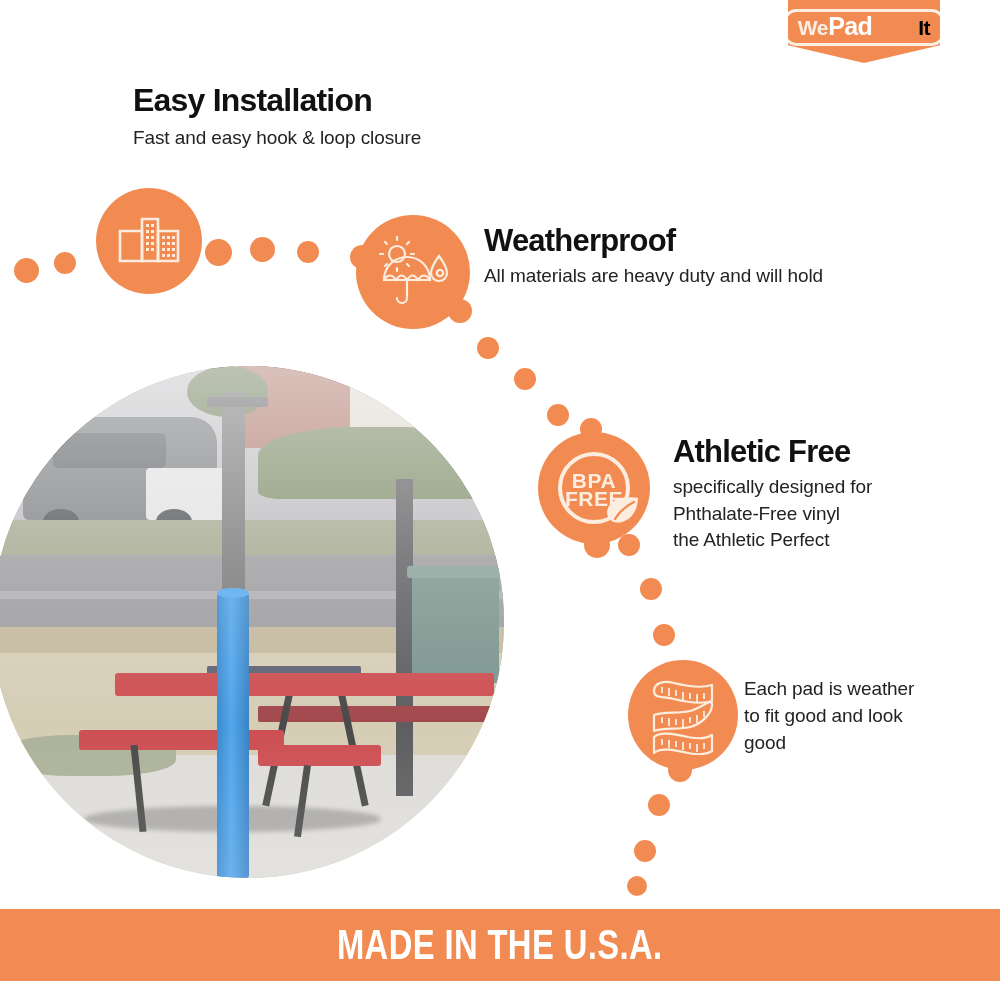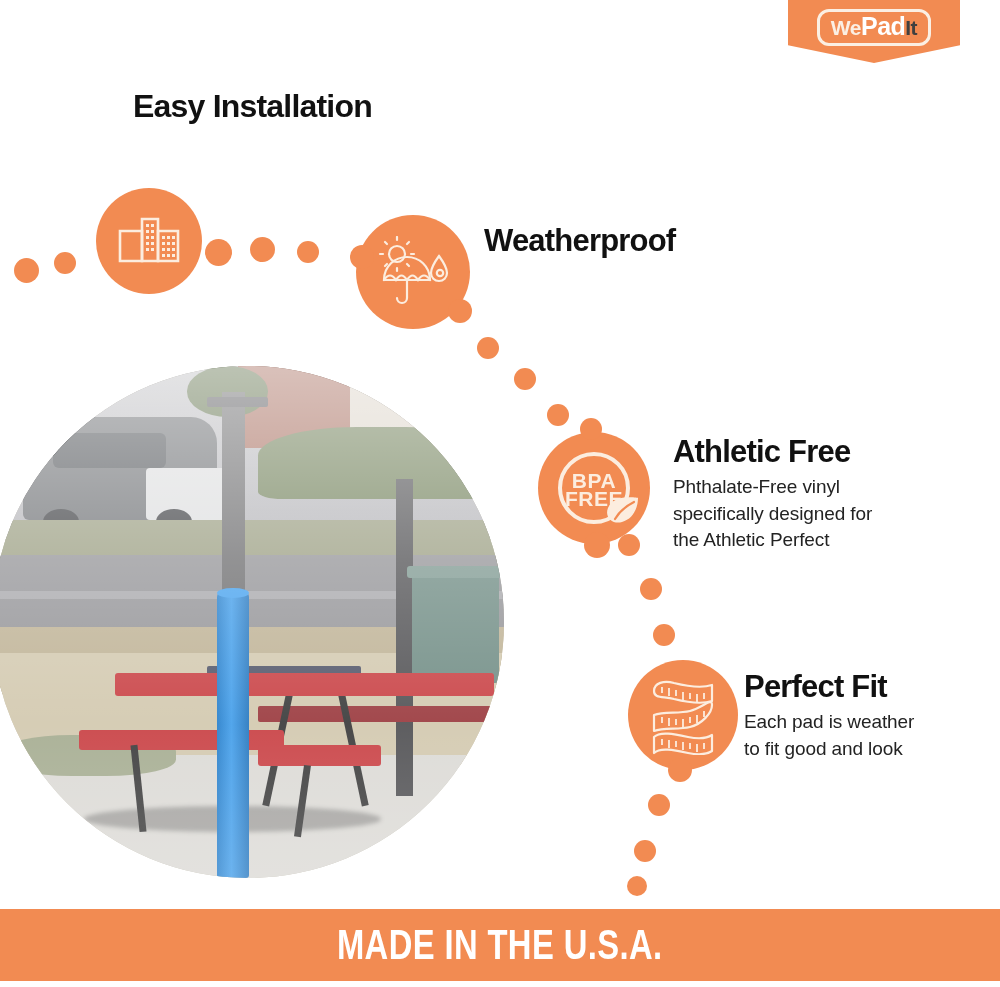--- a/index.html
+++ b/index.html
@@ -18,62 +18,62 @@
     height: 987px;
     background: #ffffff;
     overflow: hidden;
   }
 
   
   .logo-banner {
     position: absolute;
     top: 0;
     left: 788px;
-    width: 172px;
+    width: 152px;
     height: 63px;
     background: #F28B52;
     -webkit-clip-path: polygon(0 0, 100% 0, 100% 72%, 50% 100%, 0 72%);
     clip-path: polygon(0 0, 100% 0, 100% 72%, 50% 100%, 0 72%);
     display: flex;
     align-items: flex-start;
     justify-content: center;
   }
   .logo-inner {
     margin-top: 9px;
     border: 3px solid #FBEFE3;
     border-radius: 12px;
     padding: 2px 11px 4px 11px;
     display: flex;
     align-items: baseline;
     line-height: 1;
   }
   .logo-we   { color: #FBEFE3; font-size: 21px; font-weight: 700; letter-spacing: -0.4px; }
   .logo-pad  { color: #FFFFFF; font-size: 25px; font-weight: 800; letter-spacing: -0.6px; }
-  .logo-it   { color: #404040; font-size: 21px; font-weight: 700; letter-spacing: -0.4px; }
+  .logo-it   { color: #000000; font-size: 21px; font-weight: 700; letter-spacing: -0.4px; padding-left: 46px; }
 
   
   .feature-title {
     font-weight: 800;
     font-size: 31px;
     color: #111111;
     letter-spacing: -0.8px;
     line-height: 1.05;
     white-space: nowrap;
   }
   .feature-sub {
     font-weight: 400;
     font-size: 19px;
     color: #232323;
     line-height: 1.42;
     letter-spacing: -0.1px;
   }
 
   .blk { position: absolute; }
 
-  #blk-install { left: 133px; top: 90px; }
+  #blk-install { left: 133px; top: 84px; }
   #blk-install .feature-title { font-size: 32px; }
   #blk-install .feature-sub { margin-top: 7px; }
 
   #blk-weather { left: 484px; top: 225px; width: 430px; }
   #blk-weather .feature-sub { margin-top: 5px; }
 
   #blk-phthalate { left: 673px; top: 436px; width: 300px; }
   #blk-phthalate .feature-sub { margin-top: 5px; }
 
   #blk-fit { left: 744px; top: 671px; width: 240px; }
@@ -217,20 +217,21 @@
     <div class="dot" style="left:640px; top:578px; width:22px; height:22px;"></div>
     <div class="dot" style="left:653px; top:624px; width:22px; height:22px;"></div>
 
     <div class="dot" style="left:648px; top:794px; width:22px; height:22px;"></div>
     <div class="dot" style="left:634px; top:840px; width:22px; height:22px;"></div>
     <div class="dot" style="left:627px; top:876px; width:20px; height:20px;"></div>
   </div>
 
   <div class="blk" id="blk-install">
     <div class="feature-title">Easy Installation</div>
+    <div class="feature-sub">Fast and easy hook &amp; loop closure</div>
   </div>
 
   <div class="badge" id="badge-install">
     <span>
       <svg width="62" height="52" viewBox="0 0 62 52" fill="none" stroke="#FCEDDF" stroke-width="2.6">
         <path d="M2 16 H24 V46 H2 Z"></path>
         <path d="M24 4 H40 V46 H24 Z"></path>
         <path d="M40 16 H60 V46 H40 Z"></path>
         <g fill="#FCEDDF" stroke="none">
           <rect x="28" y="9" width="3" height="3"></rect>
@@ -256,20 +257,21 @@
             <rect x="49" y="39" width="3" height="3"></rect>
             <rect x="54" y="39" width="3" height="3"></rect>
         </g>
       </svg>
     </span>
   </div>
 
   <div class="blk" id="blk-weather">
     <div class="feature-title">Weatherproof</div>
     <div class="feature-sub">
+      <div>All materials are heavy duty and will hold</div>
     </div>
   </div>
 
   <div class="badge" id="badge-weather">
     <div class="bump" style="left:-6px; top:30px; width:24px; height:24px;"></div>
     <div class="bump" style="left:92px; top:84px; width:24px; height:24px;"></div>
     <span style="position:relative; z-index:2;">
       <svg width="74" height="72" viewBox="0 0 74 72" fill="none" stroke="#FCEDDF" stroke-width="2.2" stroke-linecap="round">
 
         <circle cx="21" cy="18" r="8"></circle>
@@ -329,45 +331,45 @@
     <div class="ph ph-post1"></div>
     <div class="ph ph-post1top"></div>
     <div class="ph ph-pad"></div>
     <div class="ph ph-padtop"></div>
     <div class="ph ph-haze"></div>
   </div>
 
   <div class="blk" id="blk-phthalate">
     <div class="feature-title">Athletic Free</div>
     <div class="feature-sub">
+      <div>specifically designed for</div>
       <div>Phthalate-Free vinyl</div>
-      <div>specifically designed for</div>
       <div>the Athletic Perfect</div>
     </div>
   </div>
 
   <div class="badge" id="badge-bpa">
     <div class="bump" style="left:42px; top:-14px; width:22px; height:22px;"></div>
     <div class="bump" style="left:46px; top:100px; width:26px; height:26px;"></div>
     <span style="position:relative; z-index:2;">
       <svg width="96" height="96" viewBox="0 0 96 96" fill="none">
         <circle cx="48" cy="48" r="34" stroke="#FCEDDF" stroke-width="4"></circle>
         <text x="48" y="48" text-anchor="middle" fill="#FCEDDF" font-family="Liberation Sans, sans-serif" font-size="21" font-weight="700" letter-spacing="0.5">BPA</text>
         <text x="48" y="66" text-anchor="middle" fill="#FCEDDF" font-family="Liberation Sans, sans-serif" font-size="21" font-weight="700" letter-spacing="0.5">FREE</text>
         <path d="M92 58 C92 58 70 54 63 66 C57 76 66 85 76 82 C87 79 92 68 92 58 Z" fill="#FCEDDF"></path>
         <path d="M88 62 C80 66 73 72 69 79" stroke="#F28B52" stroke-width="2.2" stroke-linecap="round"></path>
       </svg>
     </span>
   </div>
 
   <div class="blk" id="blk-fit">
-    <div class="feature-title">Perfect Fit</div>
     <div class="feature-sub">
       <div>Each pad is weather</div>
       <div>to fit good and look</div>
+      <div>good</div>
     </div>
   </div>
 
   <div class="badge" id="badge-fit">
     <div class="bump" style="left:40px; top:98px; width:24px; height:24px;"></div>
     <span style="position:relative; z-index:2;">
       <svg width="78" height="80" viewBox="0 0 78 80" fill="none" stroke="#FCEDDF" stroke-width="2.2" stroke-linejoin="round">
 
         <path d="M10 16 C10 8 20 5 30 8 C42 11 56 14 68 10 L68 26 C56 30 42 27 30 24 C20 21 10 24 10 16 Z"></path>
         <g stroke-width="1.8">

